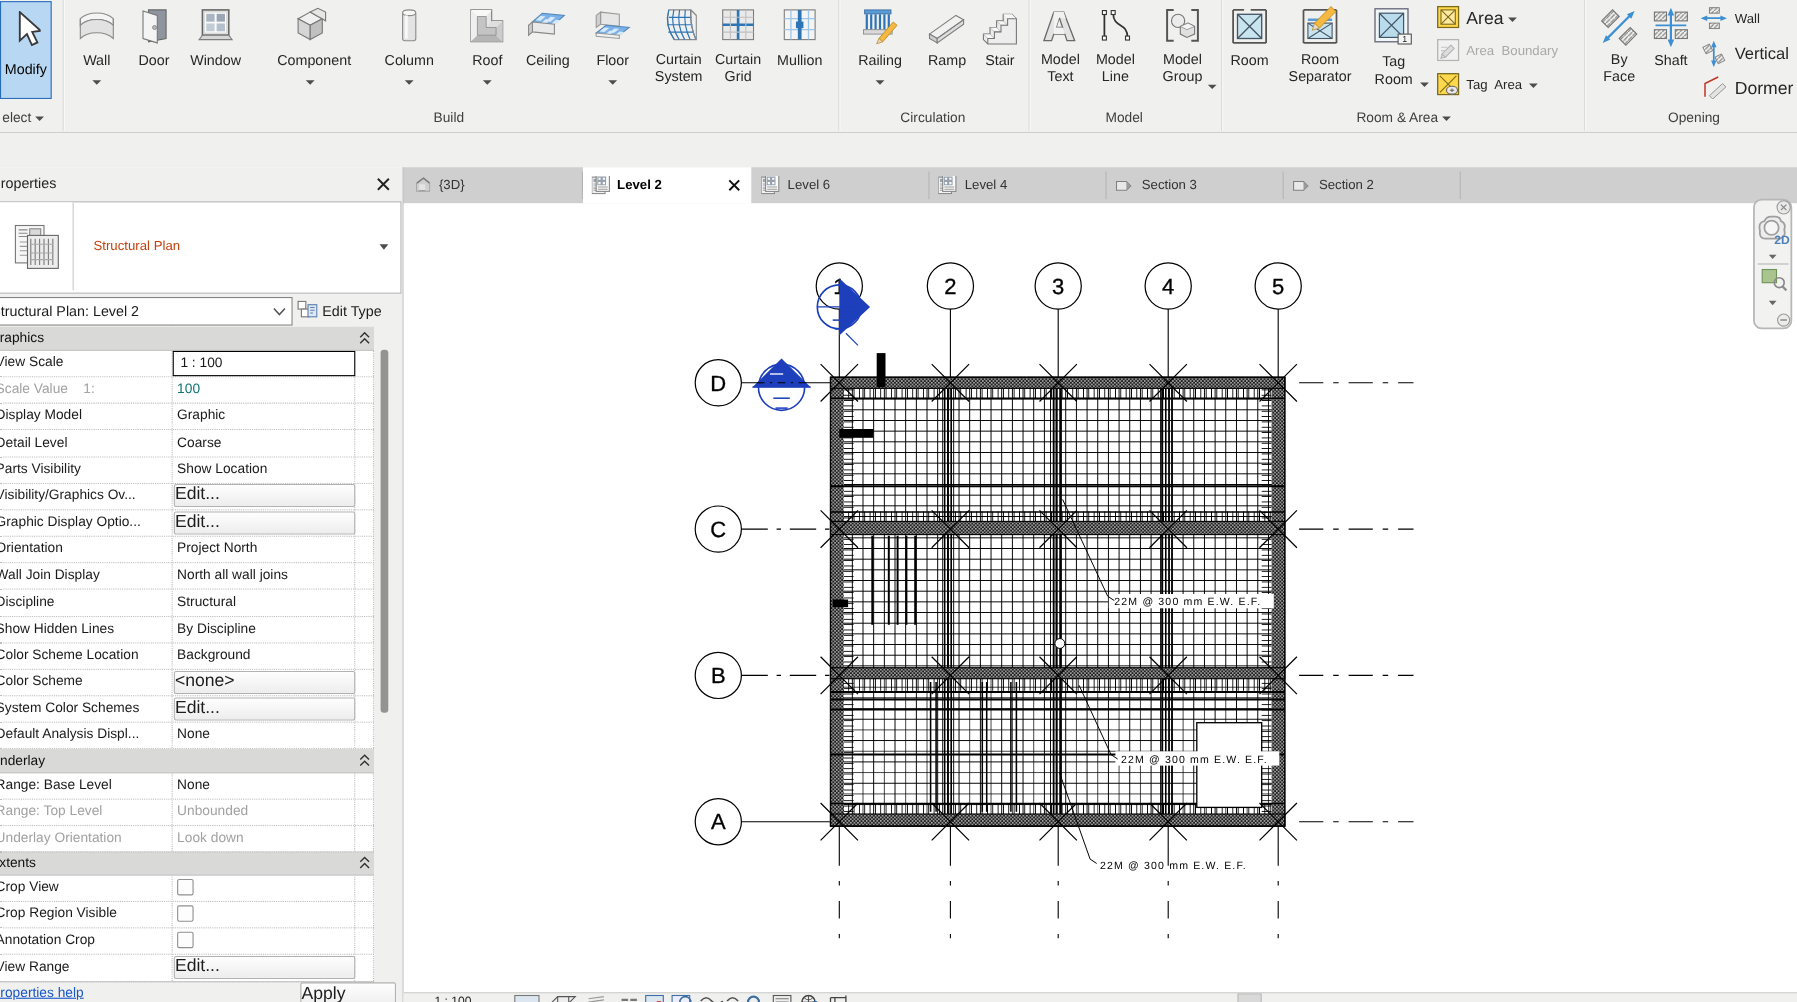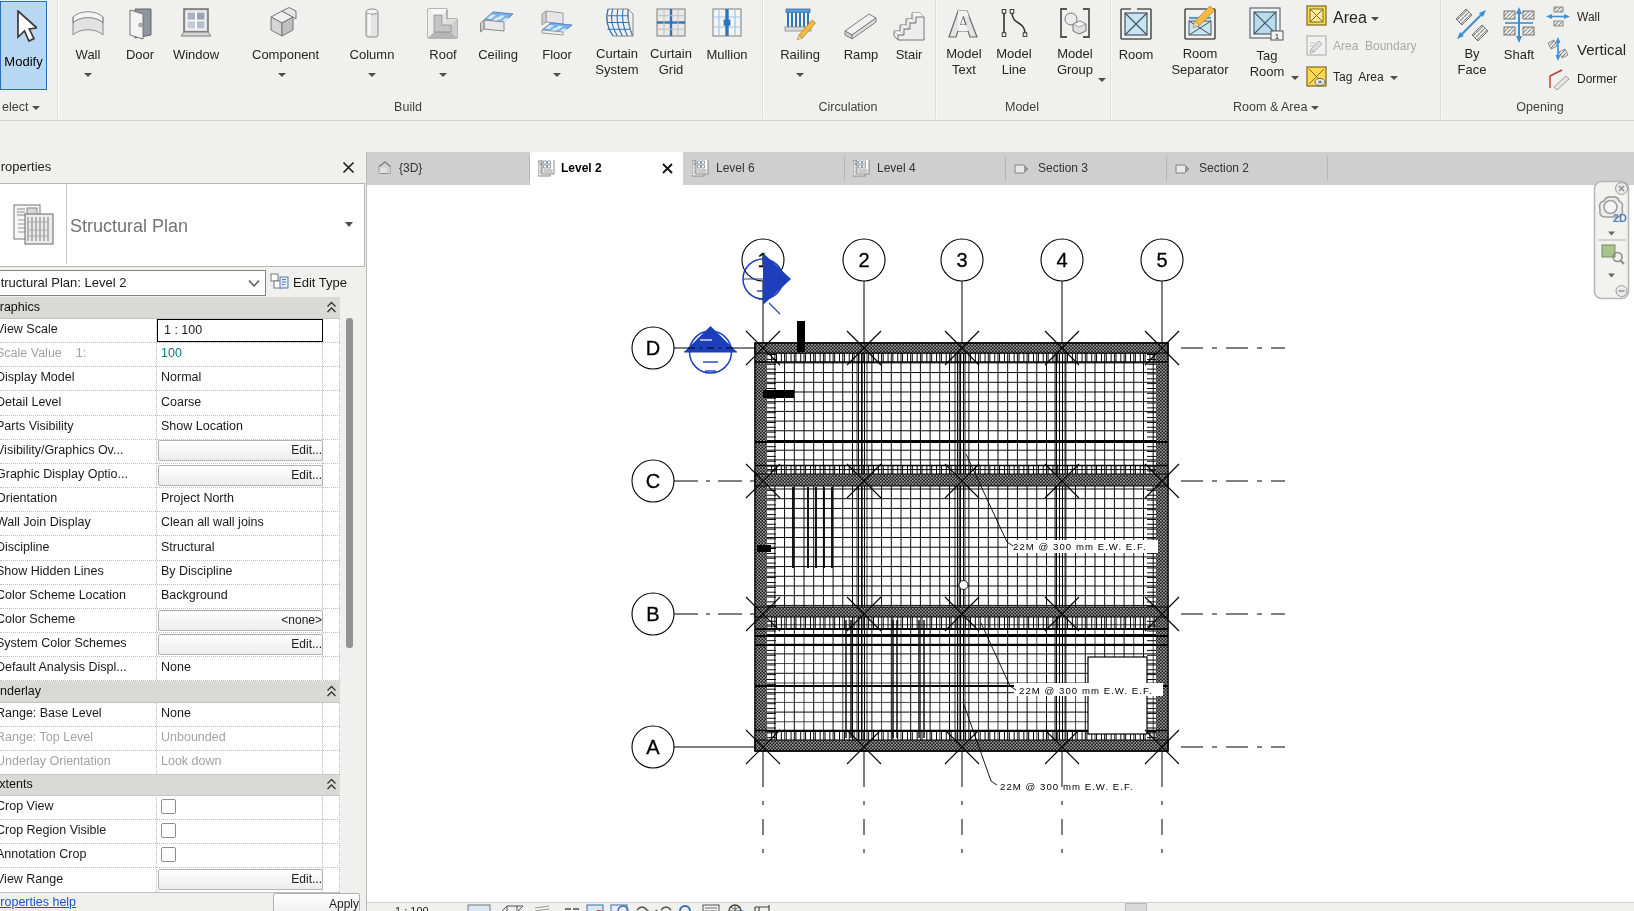--- a/index.html
+++ b/index.html
@@ -9,21 +9,21 @@
 .itm svg{display:block;margin:2px auto 1px auto}
 .drop{display:inline-block;width:0;height:0;border-left:4px solid transparent;border-right:4px solid transparent;border-top:4px solid #4d4d4d;vertical-align:middle}
 #gap{position:absolute;left:0;top:121px;width:1634px;height:31px;background:#f0f0ee}
 #tabbar{position:absolute;left:366px;top:152px;width:1268px;height:33px;background:#cfcfcf}
 .tab{position:absolute;top:0;height:33px;font-size:12px;color:#333}
 .tab .ic{position:absolute;left:8px;top:8px}
 .tabsep{position:absolute;top:4px;width:1px;height:25px;background:#b5b5b5}
 #props{position:absolute;left:0;top:152px;width:366px;height:759px;background:#f0f0ee;border-right:1px solid #b9b9b9;overflow:hidden}
 #canvas{position:absolute;left:367px;top:185px;width:1267px;height:726px;background:#fff}
 #botbar{position:absolute;left:367px;top:902px;width:1267px;height:9px;background:#f0f0ee;border-top:1px solid #d5d5d5}
-.btn{position:absolute;background:linear-gradient(#fefefe,#ededed);border:1px solid #b2b2b2;border-radius:2px;font-size:12px;color:#1c1c1c;text-align:right}
+.btn{position:absolute;background:linear-gradient(#fefefe,#ededed);border:1px solid #b2b2b2;border-radius:2px;font-size:16px;color:#1c1c1c;text-align:left}
 .row{position:absolute;left:0;width:340px;height:24px;border-bottom:1px dotted #bdbdbd;font-size:12.5px;color:#1a1a1a}
 .rl{position:absolute;left:-4px;top:4px;white-space:nowrap}
 .rv{position:absolute;left:161px;top:4px;white-space:nowrap}
 .sech{position:absolute;left:0;width:340px;height:21px;background:#d9d9d8;border-bottom:1px solid #c5c5c5;font-size:12.5px;color:#111}
 .chk{position:absolute;left:161px;top:4px;width:13px;height:13px;border:1px solid #8f8f8f;border-radius:2px;background:#fdfdfd}
 .dd2{position:absolute;border-left:4px solid transparent;border-right:4px solid transparent;border-top:4px solid #4d4d4d;width:0;height:0}
 </style></head><body>
 <div id="ribbon">
 <div class="psep" style="left:57px"></div>
 <div class="psep" style="left:762px"></div>
@@ -265,21 +265,21 @@
 <path d="M2,6 L8,3 L11,9 L5,12 Z" fill="url(#hat)" stroke="#777" stroke-width=".8"></path>
 <path d="M13,15 L19,12 L22,18 L16,21 Z" fill="url(#hat)" stroke="#777" stroke-width=".8"></path>
 <path d="M12,3 L12,21" stroke="#3d8fd4" stroke-width="1.6"></path>
 <path d="M12,0 L9.5,6 L14.5,6 Z M12,24 L9.5,18 L14.5,18 Z" fill="#3d8fd4"></path>
       </svg></div>
 <div class="abs" style="left:1577px;top:41px;font-size:15px;color:#262626">Vertical</div>
 <div class="abs" style="left:1548px;top:68px"><svg width="24" height="22" viewBox="0 0 24 22">
 <path d="M2,20 L2,8 L14,2" fill="none" stroke="#c0392b" stroke-width="1.4"></path>
 <path d="M6,19 L18,8 L21,11 L9,22 Z" fill="#e4e4e4" stroke="#8a8a8a" stroke-width=".8"></path>
       </svg></div>
-<div class="abs" style="left:1577px;top:72px;font-size:12px;color:#262626">Dormer</div>
+<div class="abs" style="left:1577px;top:72px;font-size:16px;color:#262626">Dormer</div>
 </div>
 <div id="gap"></div>
 <div id="tabbar">
 <svg width="0" height="0">
       <defs>
 <g id="plani">
           <rect x="0" y="1" width="12" height="15" fill="#f3f3f3" stroke="#888"></rect>
           <rect x="1.5" y="2.5" width="4" height="3" fill="#9aa4b0"></rect>
           <rect x="6.5" y="2.5" width="4" height="3" fill="#b8c0ca"></rect>
           <rect x="1.5" y="6.5" width="4" height="3" fill="#c3c9d2"></rect>
@@ -354,21 +354,21 @@
 <svg style="position:absolute;left:18px;top:18px" width="46" height="46" viewBox="0 0 46 46">
 <rect x="3" y="3" width="26" height="34" fill="#f6f6f6" stroke="#777"></rect>
 <path d="M6,7 h8 M6,10 h8 M6,13 h8" stroke="#888"></path>
 <rect x="16" y="6" width="10" height="10" fill="#d9d9d9" stroke="#888"></rect>
 <path d="M7,18 h18 M7,22 h18 M7,26 h18 M7,30 h18" stroke="#999"></path>
 <rect x="14" y="12" width="28" height="30" fill="#ececec" stroke="#666"></rect>
 <path d="M17,15 v24 M21,15 v24 M25,15 v24 M29,15 v24 M33,15 v24 M37,15 v24" stroke="#7a7a7a"></path>
 <path d="M17,20 h20 M17,28 h20 M17,34 h20" stroke="#aaa"></path>
 </svg>
       </div>
-<div class="abs" style="left:77px;top:32px;font-size:18px;color:#737373">Structural Plan</div>
+<div class="abs" style="left:92px;top:32px;font-size:12px;color:#c2410c">Structural Plan</div>
 <div class="dd2" style="left:352px;top:38px;border-top-width:5px;border-left-width:4.5px;border-right-width:4.5px"></div>
 </div>
 <div class="abs" style="left:-8px;top:118px;width:272px;height:24px;background:#fff;border:1px solid #848484">
 <div class="abs" style="left:-1px;top:4px;font-size:13px;color:#1a1a1a">Structural Plan: Level 2</div>
 <svg style="position:absolute;left:255px;top:8px" width="12" height="9" viewBox="0 0 12 9">
         <path d="M1,1.5 L6,7 L11,1.5" fill="none" stroke="#555" stroke-width="1.4"></path>
       </svg>
 </div>
 <div class="abs" style="left:268px;top:118px;width:98px;height:26px">
 <svg style="position:absolute;left:2px;top:3px" width="19" height="19" viewBox="0 0 19 19">
@@ -408,21 +408,21 @@
         <span class="abs" style="left:157px;top:0.5px;width:164px;height:21px;background:#fff;border:1.4px solid #000;font-size:12.5px">
           <span style="position:absolute;left:6px;top:3px">1 : 100</span>
         </span>
       </div>
 <div class="row" style="top:45.2px">
         <span class="rl" style="color:#a2a2a2">Scale Value&nbsp;&nbsp;&nbsp;&nbsp;1:</span>
         <span class="rv" style="color:#0f766e">100</span>
       </div>
 <div class="row" style="top:69.3px">
         <span class="rl" style="">Display Model</span>
-        <span class="rv">Normal</span>
+        <span class="rv">Graphic</span>
       </div>
 <div class="row" style="top:93.5px">
         <span class="rl" style="">Detail Level</span>
         <span class="rv">Coarse</span>
       </div>
 <div class="row" style="top:117.7px">
         <span class="rl" style="">Parts Visibility</span>
         <span class="rv">Show Location</span>
       </div>
 <div class="row" style="top:141.8px">
@@ -432,21 +432,21 @@
 <div class="row" style="top:166.0px">
         <span class="rl" style="">Graphic Display Optio...</span>
         <span class="btn" style="left:158px;top:1.5px;width:163px;height:19px;line-height:18px">Edit...</span>
       </div>
 <div class="row" style="top:190.2px">
         <span class="rl" style="">Orientation</span>
         <span class="rv">Project North</span>
       </div>
 <div class="row" style="top:214.3px">
         <span class="rl" style="">Wall Join Display</span>
-        <span class="rv">Clean all wall joins</span>
+        <span class="rv">North all wall joins</span>
       </div>
 <div class="row" style="top:238.5px">
         <span class="rl" style="">Discipline</span>
         <span class="rv">Structural</span>
       </div>
 <div class="row" style="top:262.7px">
         <span class="rl" style="">Show Hidden Lines</span>
         <span class="rv">By Discipline</span>
       </div>
 <div class="row" style="top:286.8px">

